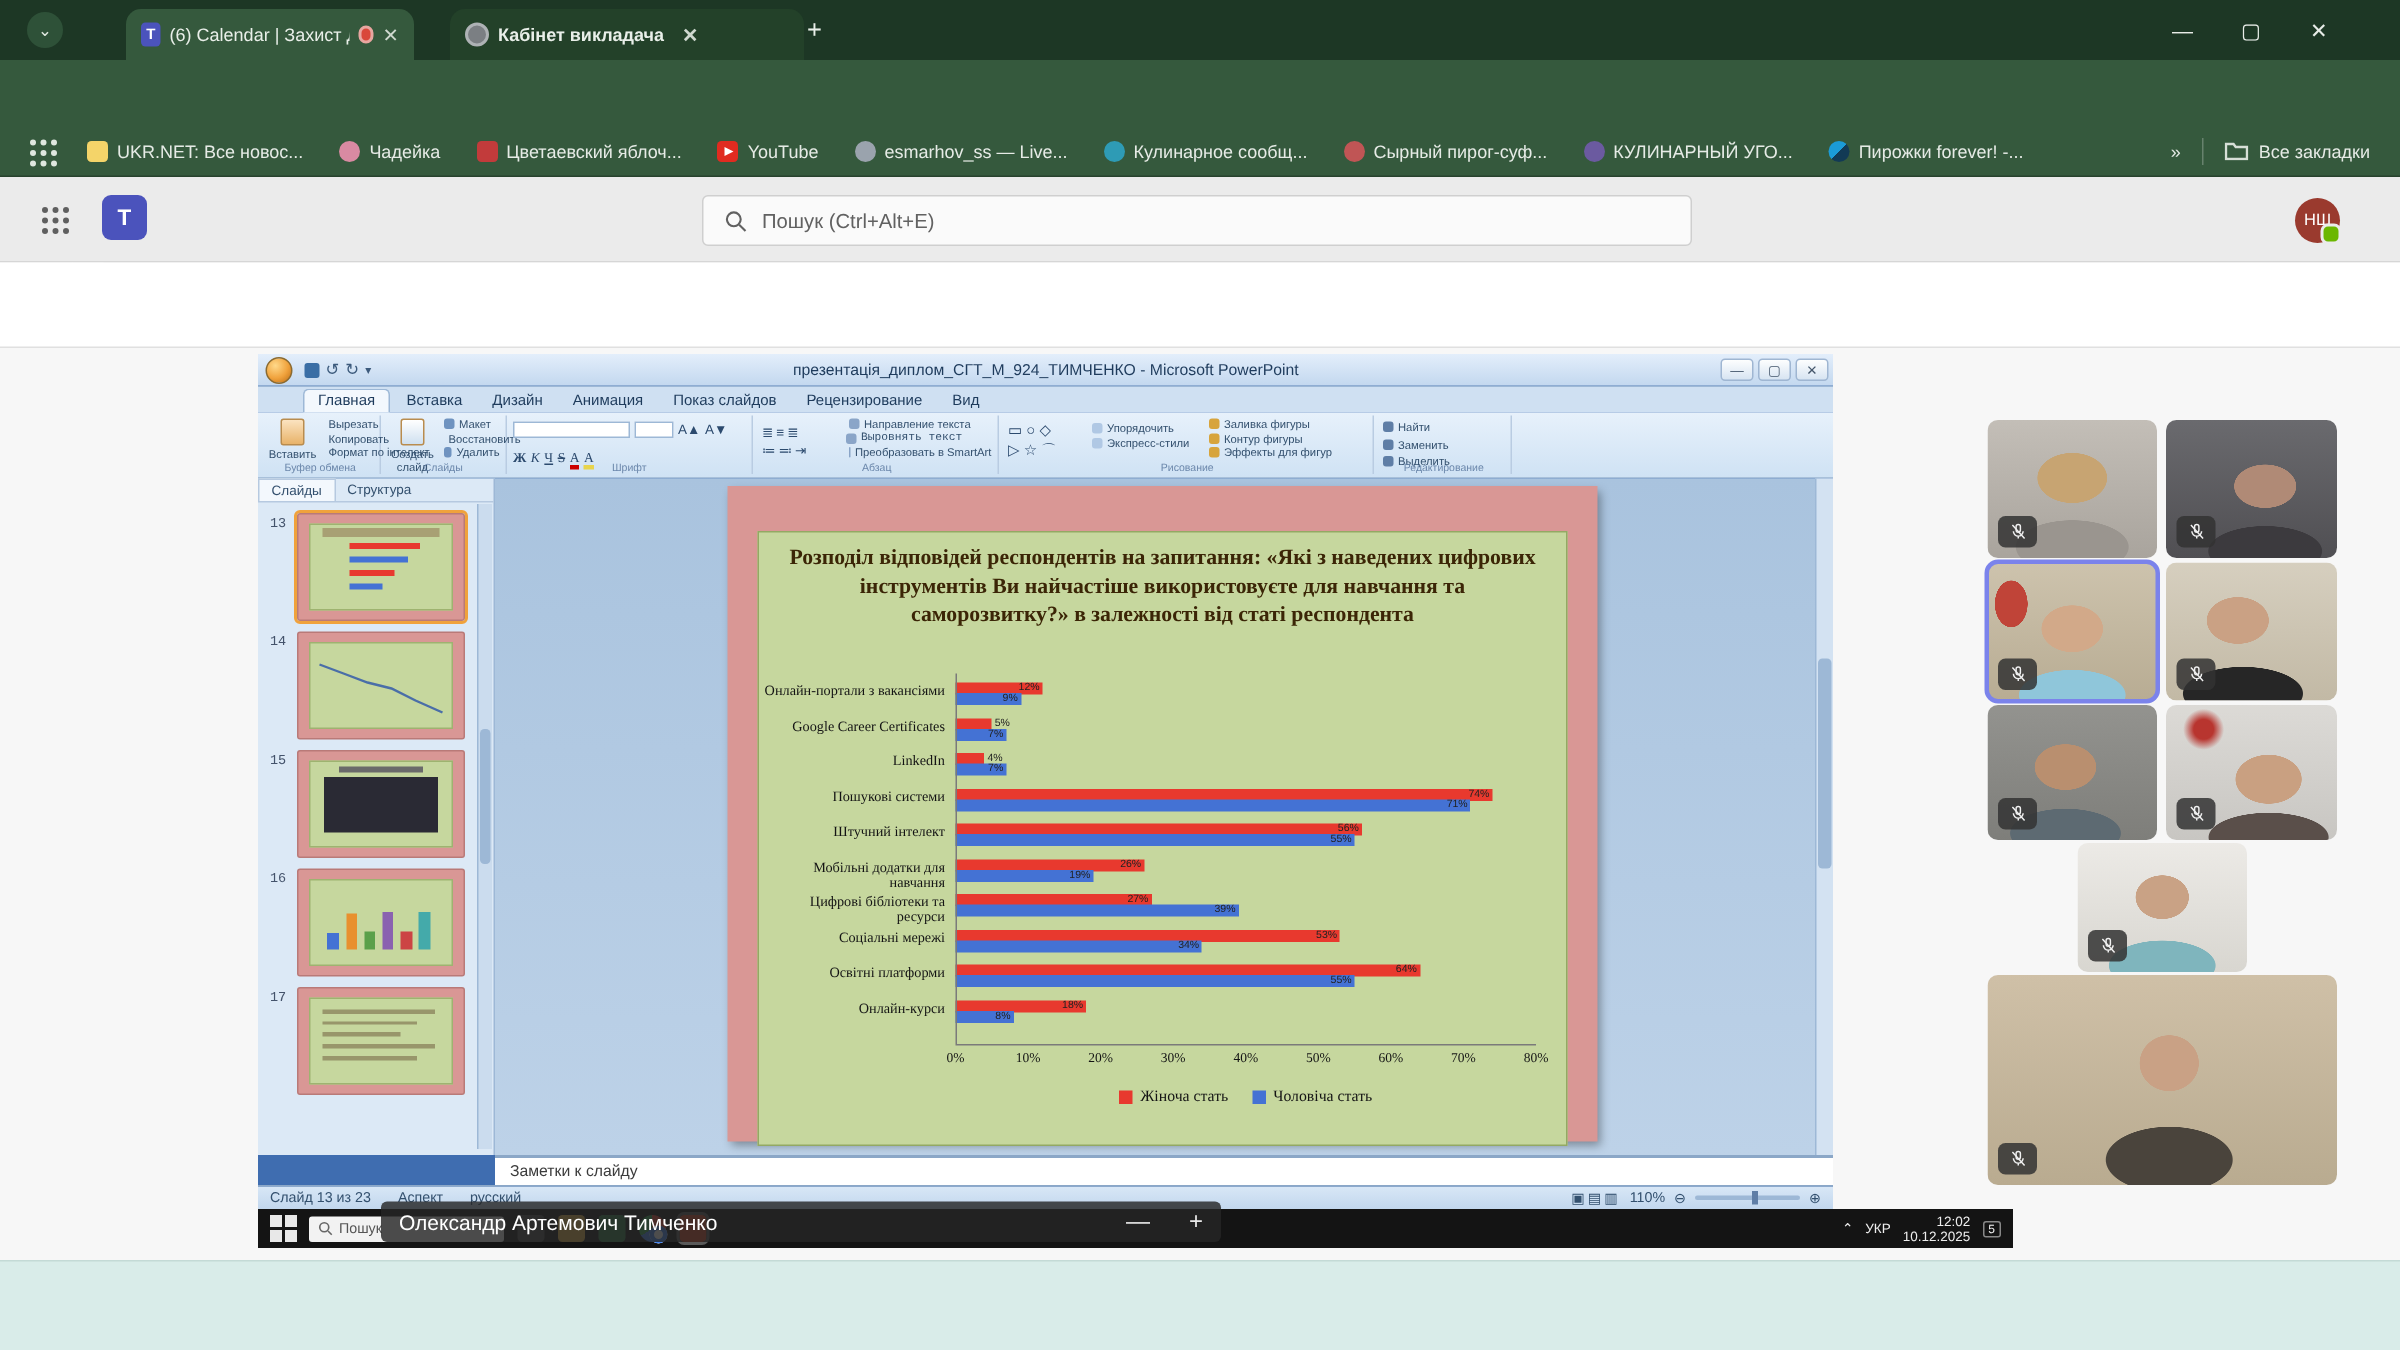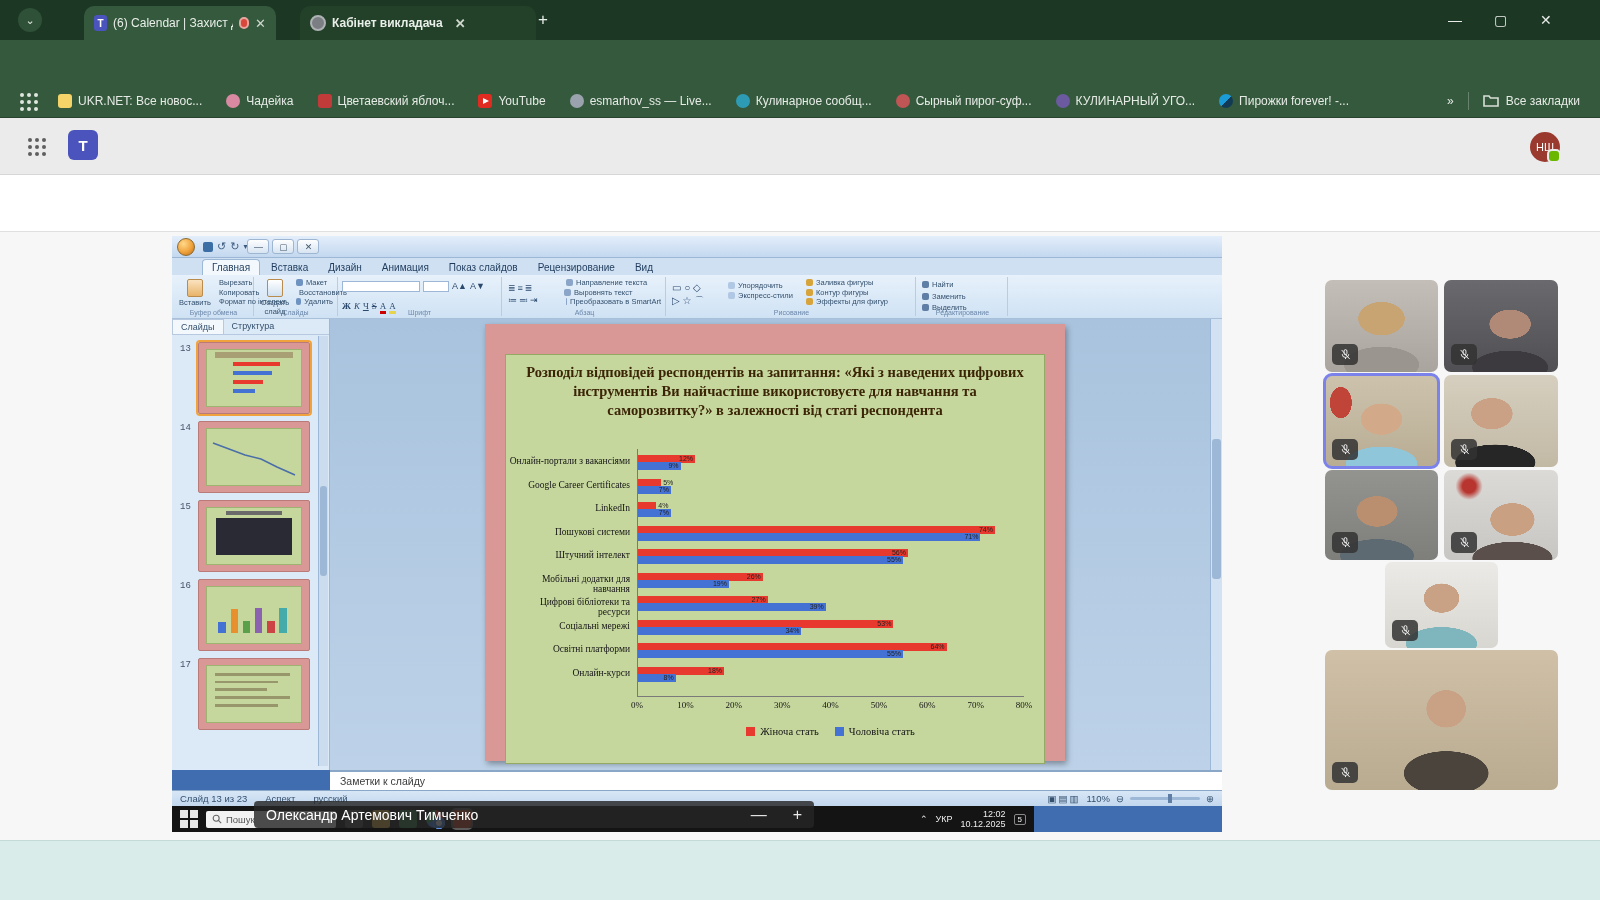--- a/index.html
+++ b/index.html
@@ -118,21 +118,21 @@
   .leg i{width:9px;height:9px;display:inline-block;}
   
   #notes{left:158px;top:534px;width:892px;height:20px;background:#fff;border-top:2px solid #8ba7c7;
          font-size:10.5px;color:#3c3c3c;display:flex;align-items:center;padding-left:10px;}
   #pstatus{left:0;top:554px;width:1050px;height:16px;background:linear-gradient(#d8e7f6,#c2d7ee);
            border-top:1px solid #8ba7c7;display:flex;align-items:center;font-size:9.5px;color:#33506e;gap:18px;padding:0 8px;}
   #pstatus .right{margin-left:auto;display:flex;align-items:center;gap:6px;}
   .zslider{width:70px;height:3px;background:#9db8d6;border-radius:2px;position:relative;}
   .zslider i{position:absolute;left:38px;top:-3px;width:4px;height:9px;background:#5f7ea6;}
   
-  #ptask{left:0;top:570px;width:862px;height:26px;background:#141414;display:flex;align-items:center;color:#ddd;}
+  #ptask{left:0;top:570px;width:1170px;height:26px;background:#141414;display:flex;align-items:center;color:#ddd;}
   #ptask .search{margin-left:8px;width:130px;height:17px;background:#f2f2f2;border-radius:2px;color:#555;
                  font-size:9.5px;display:flex;align-items:center;gap:4px;padding:0 6px;}
   .ptic{width:18px;height:18px;border-radius:3px;margin-left:9px;}
   #ptray{margin-left:auto;display:flex;align-items:center;gap:8px;font-size:9px;padding-right:8px;color:#eee;}
   #ptray .dt{text-align:right;line-height:10px;}
   
   #namepill{left:82px;top:565px;width:560px;height:27px;background:rgba(38,38,38,.82);border-radius:4px;
             display:flex;align-items:center;color:#fff;font-size:14px;padding:0 12px;}
   #namepill .zbtns{margin-left:auto;display:flex;gap:26px;font-size:16px;color:#e8e8e8;}
 
@@ -289,20 +289,27 @@
           <i></i>
           <i></i>
           <i></i>
           <i></i>
         </div>
       </div>
     <div class="abs" style="left:68px;top:12px;width:30px;height:30px;border-radius:6px;background:#4b53bc;color:#fff;
          display:flex;align-items:center;justify-content:center;font-weight:bold;font-size:15px;">T</div>
     <div class="abs" style="left:1488px;top:138px;color:#424242;font-size:16px;letter-spacing:1px;">•••</div>
   </div>
+  <div class="abs" id="tmsearch">
+    <svg width="15" height="15" viewBox="0 0 15 15">
+        <circle cx="6.2" cy="6.2" r="4.6" fill="none" stroke="#616161" stroke-width="1.4"></circle>
+        <path d="M9.8 9.8L14 14" stroke="#616161" stroke-width="1.4"></path>
+      </svg>
+    <span>Пошук (Ctrl+Alt+E)</span>
+  </div>
   <div class="abs" id="tmavatar">НШ</div>
 
   <div class="abs" id="sidebar" style="left:0;top:175px;width:70px;height:665px;background:#ebebeb;border-right:1px solid #ddd;">
       <div style="position: absolute; left: 0px; top: 8px; width: 70px; text-align: center; color: rgb(79, 79, 79);">
         <div style="position: relative; width: 24px; margin: 0px auto;">
           <svg width="24" height="24" viewBox="0 0 20 20" style="color: rgb(79, 79, 79);">
             <path d="M10 3a4.6 4.6 0 0 1 4.6 4.6v3.2l1.5 2.7H3.9l1.5-2.7V7.6A4.6 4.6 0 0 1 10 3z M8.2 15.5a1.9 1.9 0 0 0 3.6 0" fill="none" stroke="currentColor" stroke-width="1.5"></path>
           </svg>
           <div style="position: absolute; right: -7px; top: -5px; min-width: 15px; height: 15px; border-radius: 8px; background: rgb(204, 46, 68); color: rgb(255, 255, 255); font-size: 9.5px; line-height: 15px;">1</div>
         </div>
@@ -493,20 +500,21 @@
     <div class="abs" id="shared">
 
       <div class="abs" id="ppt-title">
         <div class="orb"></div>
         <div class="qat">
           <span style="width:10px;height:10px;background:#3a6ea5;display:inline-block;border-radius:2px;"></span>
           <span>↺</span>
           <span>↻</span>
           <span style="font-size:8px;">▾</span>
         </div>
+        <div class="t">презентація_диплом_СГТ_М_924_ТИМЧЕНКО - Microsoft PowerPoint</div>
         <div class="pwb">—</div>
         <div class="pwb">▢</div>
         <div class="pwb">✕</div>
       </div>
 
       <div class="abs" id="ppt-tabs">
           <div class="ptab active">Главная</div>
           <div class="ptab">Вставка</div>
           <div class="ptab">Дизайн</div>
           <div class="ptab">Анимация</div>
@@ -564,21 +572,21 @@
             <div class="fontbtns" style="margin-top: 3px;"><span style="font-weight: bold;">Ж</span><span style="font-style: italic;">К</span><span style="text-decoration: underline;">Ч</span><span style="text-decoration: line-through;">S</span><span style="border-bottom: 3px solid rgb(204, 0, 0);">A</span><span style="border-bottom: 3px solid rgb(232, 212, 76);">A</span></div>
           </div>
           <div class="rgroup" style="left: 332px; width: 162px;">
             <div class="glabel">Абзац</div>
             <div style="float: left; width: 56px; padding-top: 4px; font-size: 9px; color: rgb(44, 74, 110); letter-spacing: 2px; line-height: 12px; white-space: pre;">≣≡≣
 ≔≕⇥</div>
             <div class="rrow" style="margin-left: 58px;">
               <span class="chip" style="background: rgb(138, 165, 200);"></span>
               <span>Направление текста</span>
             </div>
-            <div class="rrow" style="margin-left: 54px;">
+            <div class="rrow" style="margin-left: 54px; font-family: Liberation Mono, monospace;">
               <span class="chip" style="background: rgb(138, 165, 200);"></span>
               <span>Выровнять текст</span>
             </div>
             <div class="rrow" style="margin-left: 58px;">
               <span class="chip" style="background: rgb(138, 165, 200);"></span>
               <span>Преобразовать в SmartArt</span>
             </div>
           </div>
           <div class="rgroup" style="left: 496px; width: 248px;">
             <div class="glabel">Рисование</div>

